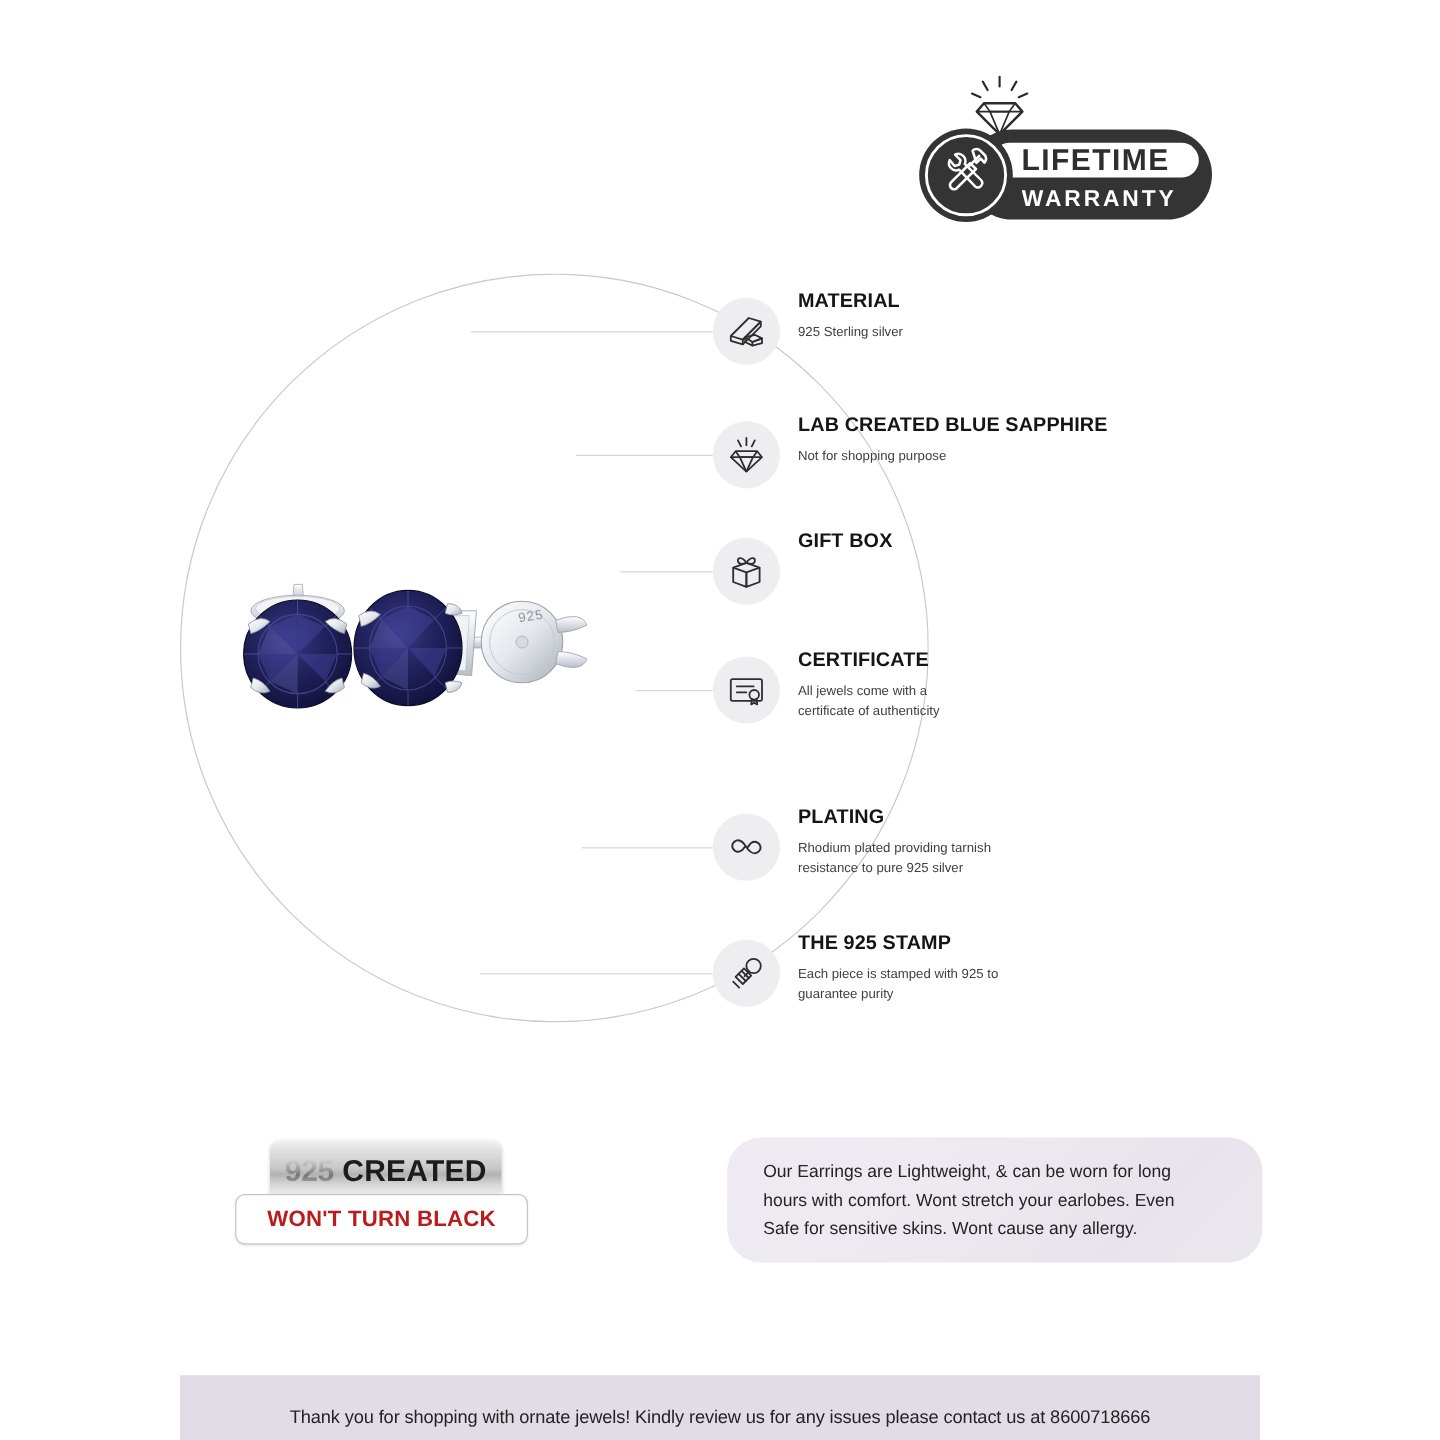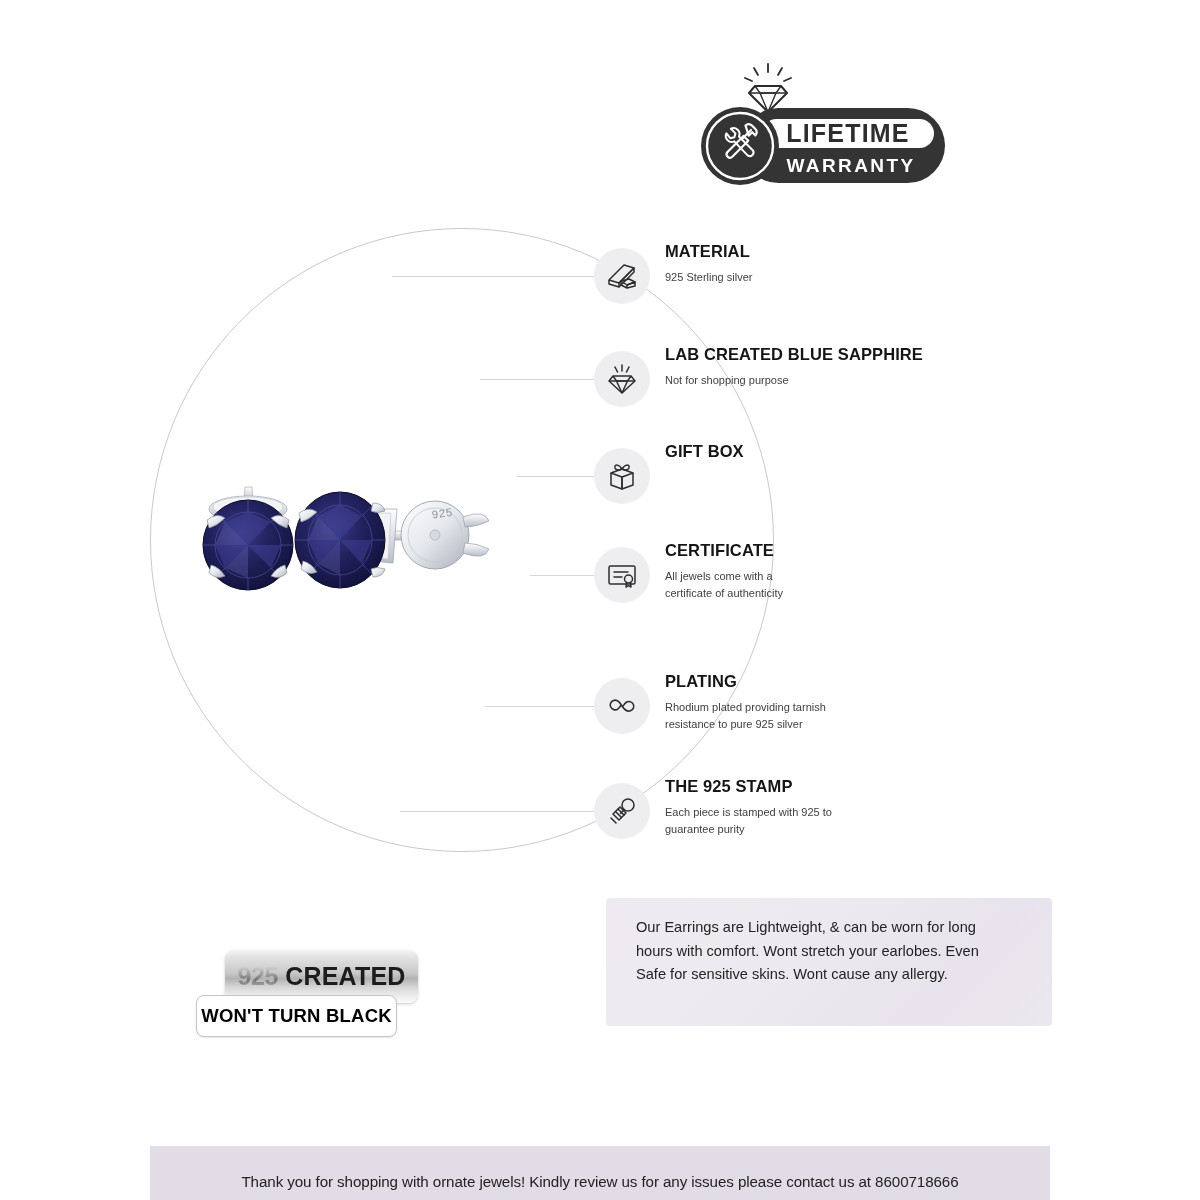--- a/index.html
+++ b/index.html
@@ -13,21 +13,21 @@
     position: relative;
     overflow: hidden;
     font-family: "Liberation Sans", sans-serif;
     color: #1b1b1b;
     -webkit-font-smoothing: antialiased;
   }
 
   
   .warranty-badge {
     position: absolute;
-    left: 699px;
+    left: 764px;
     top: 62px;
     width: 250px;
     height: 125px;
   }
   .warranty-diamond {
     position: absolute;
     left: 36px;
     top: 0px;
     width: 66px;
     height: 52px;
@@ -163,44 +163,44 @@
     font-size: 25px;
     font-weight: bold;
     color: #1c1c1c;
     letter-spacing: 0.2px;
     margin-left: 7px;
   }
   .wont-black {
     position: absolute;
     left: 0px;
     top: 45px;
-    width: 201px;
+    width: 244px;
     height: 42px;
     border-radius: 8px;
     background: #ffffff;
     border: 1px solid #c6c6c8;
     box-sizing: border-box;
     display: flex;
     align-items: center;
     justify-content: center;
     font-size: 18.5px;
     font-weight: bold;
-    color: #000000;
+    color: #b91c1c;
     letter-spacing: 0.2px;
     box-shadow: 0 1px 2px rgba(0,0,0,0.10);
   }
 
   
   .comfort-note {
     position: absolute;
     left: 606px;
-    top: 898px;
+    top: 948px;
     width: 446px;
-    height: 128px;
-    border-radius: 4px;
+    height: 104px;
+    border-radius: 28px;
     background: linear-gradient(135deg, #efeaf1 0%, #eceaf0 40%, #e8e3ec 75%, #ece8ef 100%);
     box-sizing: border-box;
     padding: 18px 26px 0 30px;
   }
   .comfort-note p {
     margin: 0;
     font-size: 14.6px;
     line-height: 1.62;
     color: #232323;
     white-space: pre-line;

